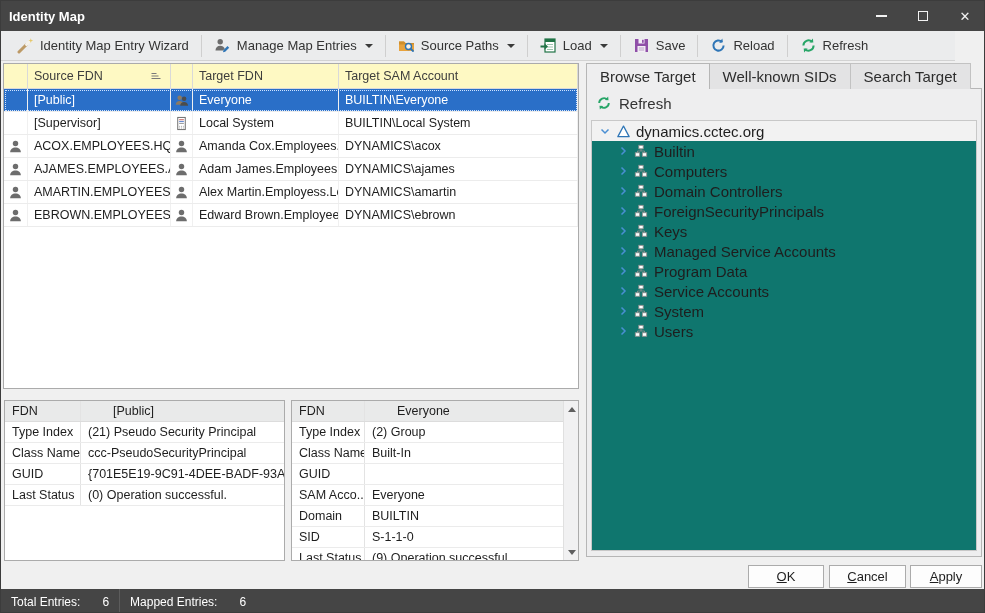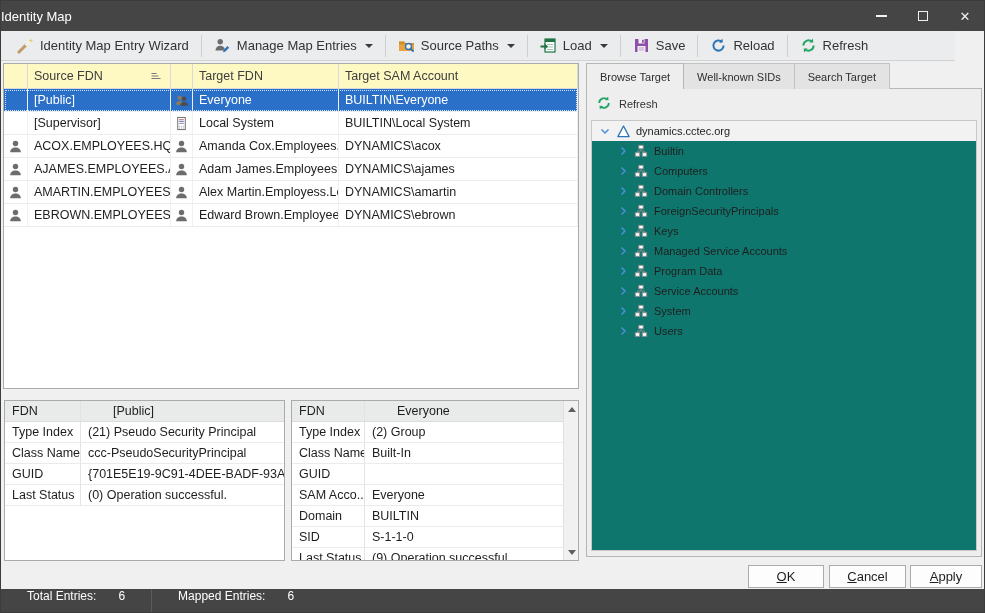--- a/index.html
+++ b/index.html
@@ -10,21 +10,21 @@
     position:relative;
     border:1px solid #3c3c3c;
     overflow:hidden;
     color:#1e1e1e;
   }
   
   .titlebar {
     position:absolute; left:0; top:0; width:985px; height:30px;
     background:#454545; display:flex; align-items:center;
   }
-  .titlebar .title { color:#ffffff; font-weight:normal; font-size:13px; padding-left:0; }
+  .titlebar .title { color:#ffffff; font-weight:bold; font-size:13px; padding-left:8px; }
   .win-controls { position:absolute; right:0; top:0; height:30px; display:flex; }
   .win-btn { width:42px; height:30px; display:flex; align-items:center; justify-content:center; color:#f2f2f2; }
   .glyph-min { width:11px; height:1.5px; background:#f2f2f2; display:block; }
   .glyph-max { width:10px; height:10px; border:1.5px solid #f2f2f2; display:block; }
   .glyph-close { font-size:13px; line-height:1; }
 
   
   .toolbar {
     position:absolute; left:0; top:30px; width:954px; height:30px;
     background:#ebeced; border-bottom:1px solid #d2d2d2;
@@ -61,21 +61,21 @@
   .dt-row.header { background:#e9eaea; border-bottom:1px solid #dcdcdc;gap:25px; }
   .dt-label, .dt-value { display:flex; align-items:center; padding:0 7px; overflow:hidden; white-space:nowrap; }
   .dt-label { border-right:1px solid #e3e3e3; }
   .vscroll { position:absolute; right:0; top:0; bottom:0; width:15px; background:#f1f1f2; border-left:1px solid #e0e0e0; }
   .vs-arrow { position:absolute; left:0; width:15px; height:16px; display:flex; align-items:center; justify-content:center; }
   .vs-up { top:0; } .vs-down { bottom:0; }
   .tri-up { width:0; height:0; border-left:4px solid transparent; border-right:4px solid transparent; border-bottom:5px solid #5f5f5f; }
   .tri-down { width:0; height:0; border-left:4px solid transparent; border-right:4px solid transparent; border-top:5px solid #5f5f5f; }
 
   
-  .right-panel { position:absolute; left:585px; top:62px; width:396px; height:494px; font-size:11px; }
+  .right-panel { position:absolute; left:585px; top:62px; width:396px; height:494px; font-size:15px; }
   .tabs { display:flex; height:26px; position:relative; z-index:2; }
   .tab { padding:0 13px; display:flex; align-items:center; border:1px solid #c2c2c2; background:#e3e3e4; border-bottom:none; margin-right:-1px; color:#2d2d2d; }
   .tab.active { background:#eeeeef; border-color:#b6b6b6; height:26px; z-index:3; }
   .panel-body { position:absolute; left:0; right:0; top:25px; bottom:0; background:#eeeeef; border:1px solid #b6b6b6; }
   .refresh-bar { height:29px; display:flex; align-items:center; gap:6px; padding-left:9px; color:#333; }
   .tree-box { position:absolute; left:4px; right:4px; top:31px; bottom:5px; background:#0f766e; border:1px solid #c8c8c8; overflow:hidden; }
   .tree-row { height:20px; display:flex; align-items:center; gap:5px; padding-left:7px; white-space:nowrap; }
   .tree-row.root { background:#f2f2f2; }
   .tree-row.child { padding-left:25px; }
   .chev { width:12px; height:12px; flex:0 0 12px; }
@@ -91,21 +91,21 @@
   .footer-btn span::first-letter { text-decoration:underline; }
   .btn-ok { left:747px; width:76px; }
   .btn-cancel { left:828px; width:77px; }
   .btn-apply { left:909px; width:72px; }
 
   
   .statusbar {
     position:absolute; left:0; top:588px; width:985px; height:25px;
     background:#454545; color:#ffffff; font-size:12px; display:flex; align-items:center;
   }
-  .sb-cell { display:flex; align-items:flex-start; height:100%; padding:0 26px; gap:22px; }
+  .sb-cell { display:flex; align-items:center; height:100%; padding:0 10px; gap:22px; }
   .sb-div { width:1px; height:100%; background:#5c5c5c; }
 </style>
 </head>
 <body>
 
 <div class="titlebar">
   <div class="title">Identity Map</div>
   <div class="win-controls">
     <div class="win-btn">
         <span class="glyph-min"></span>

